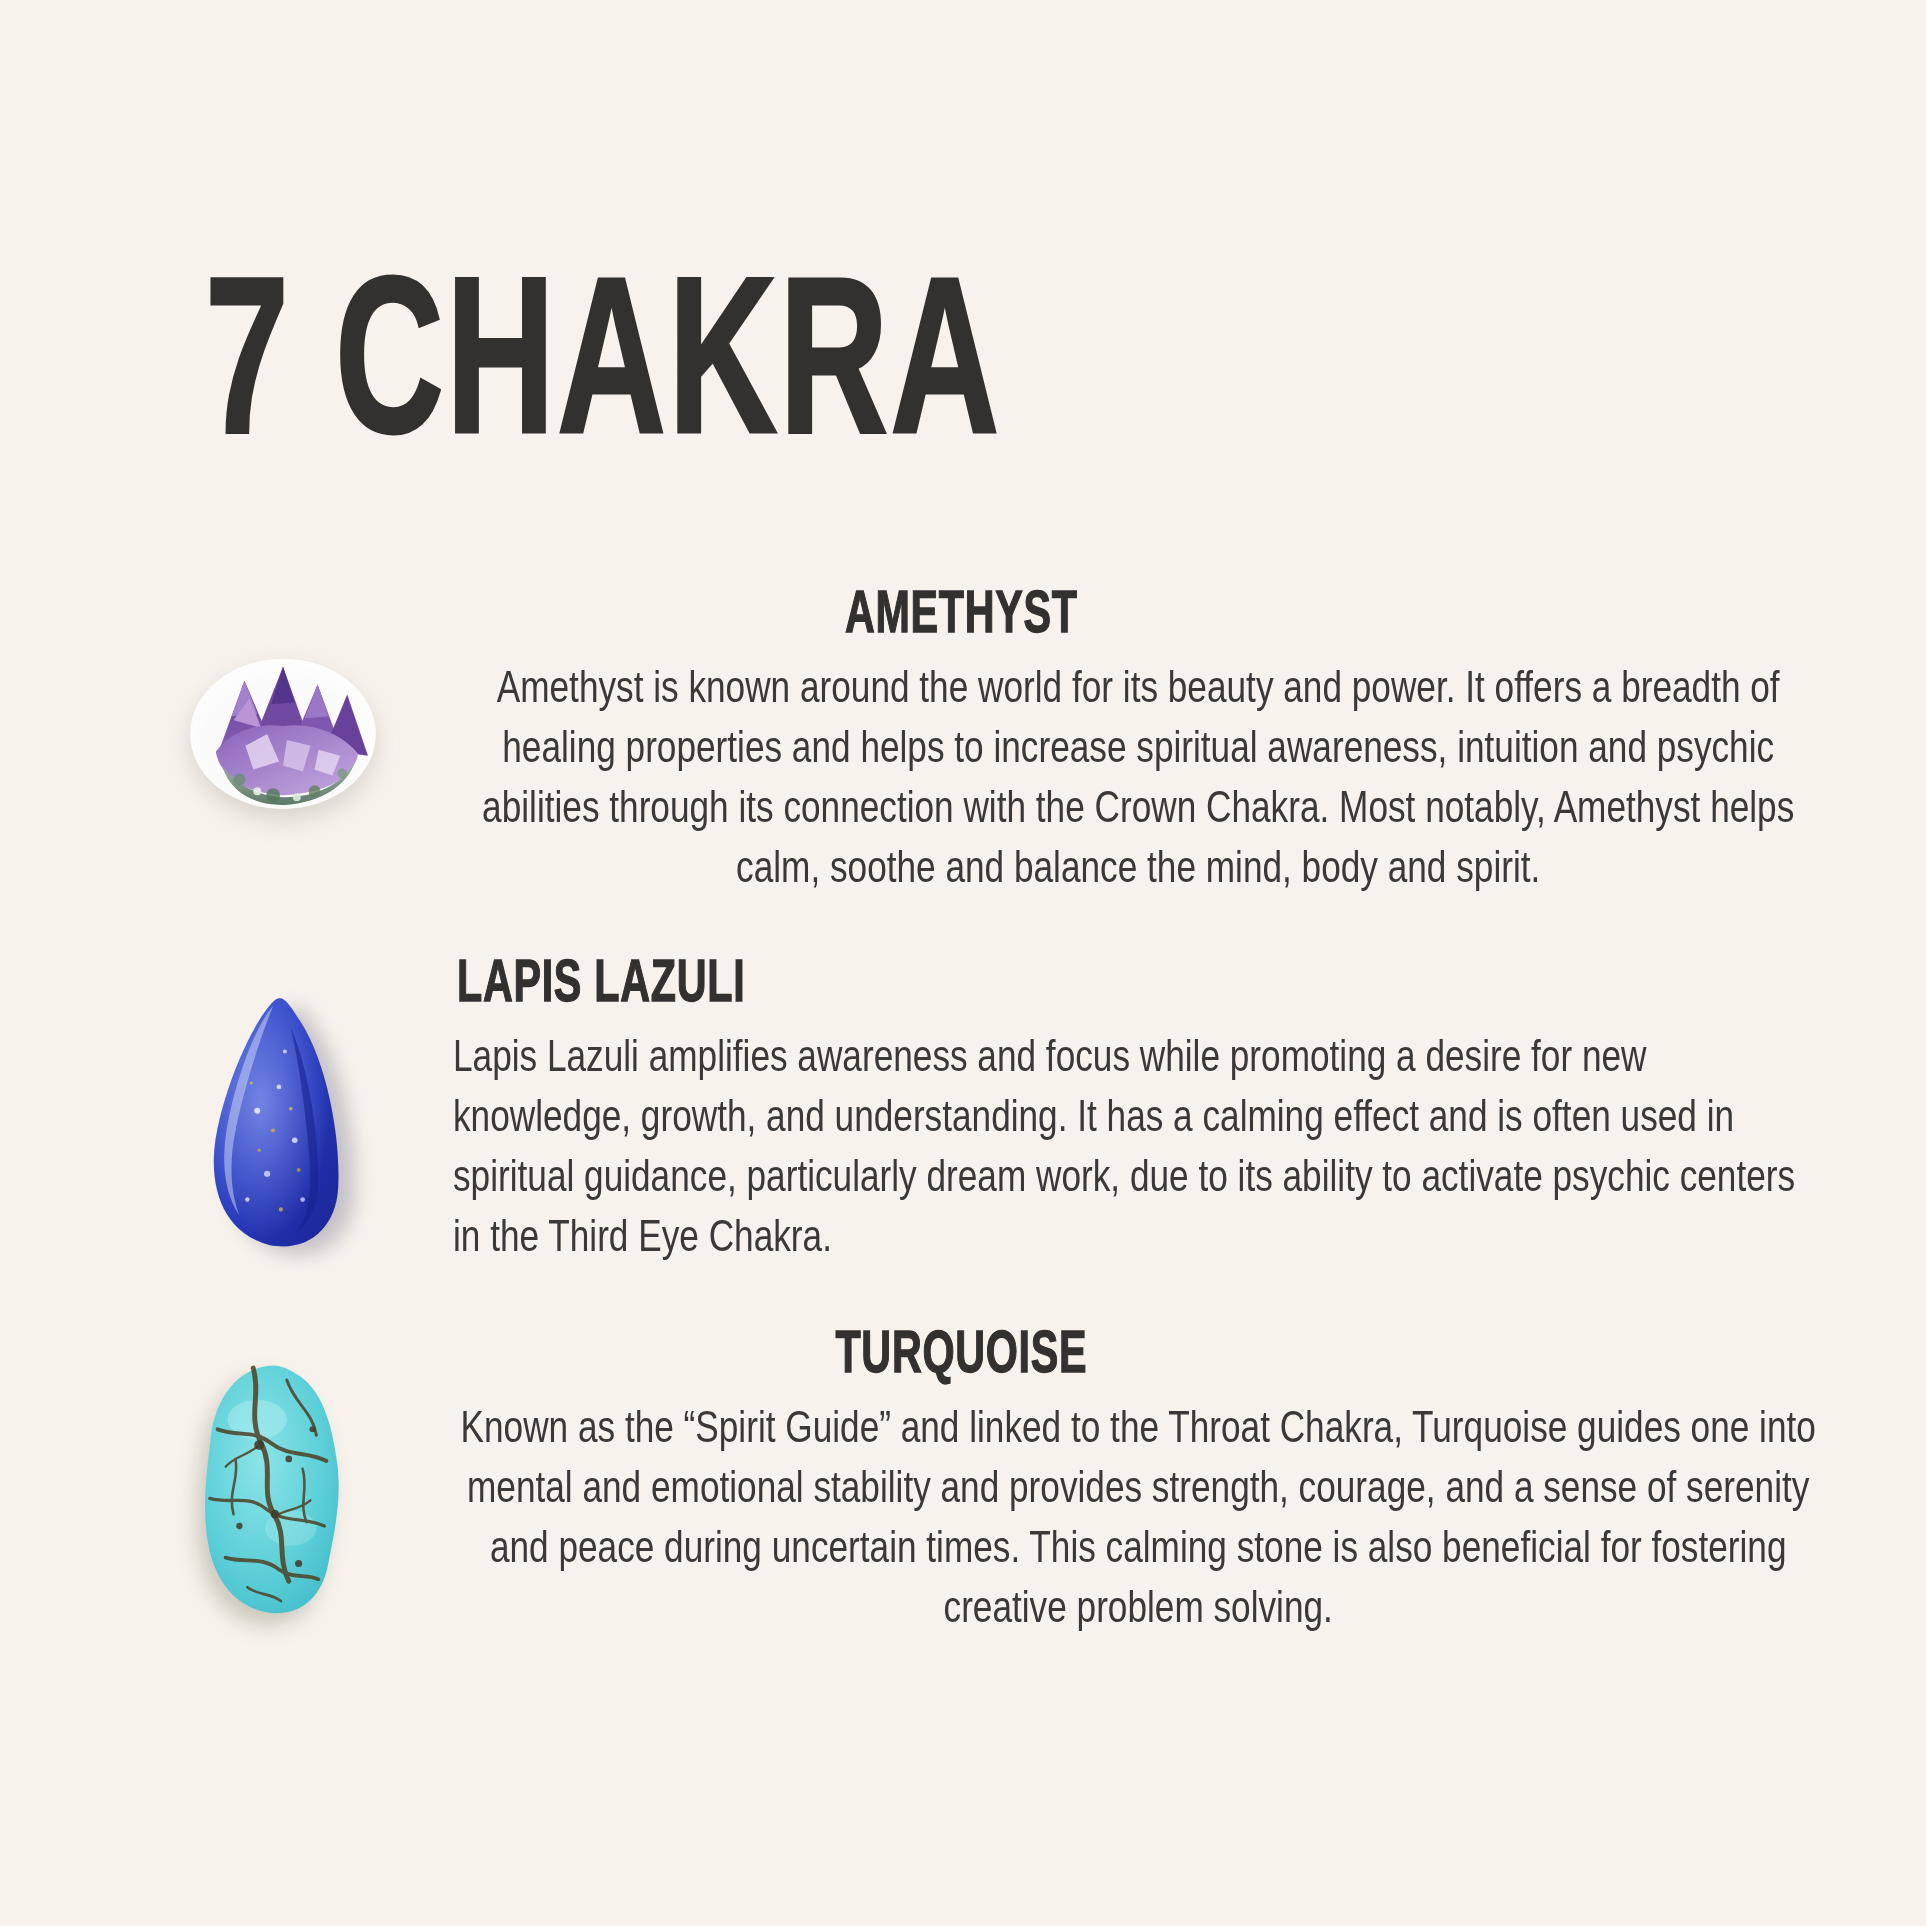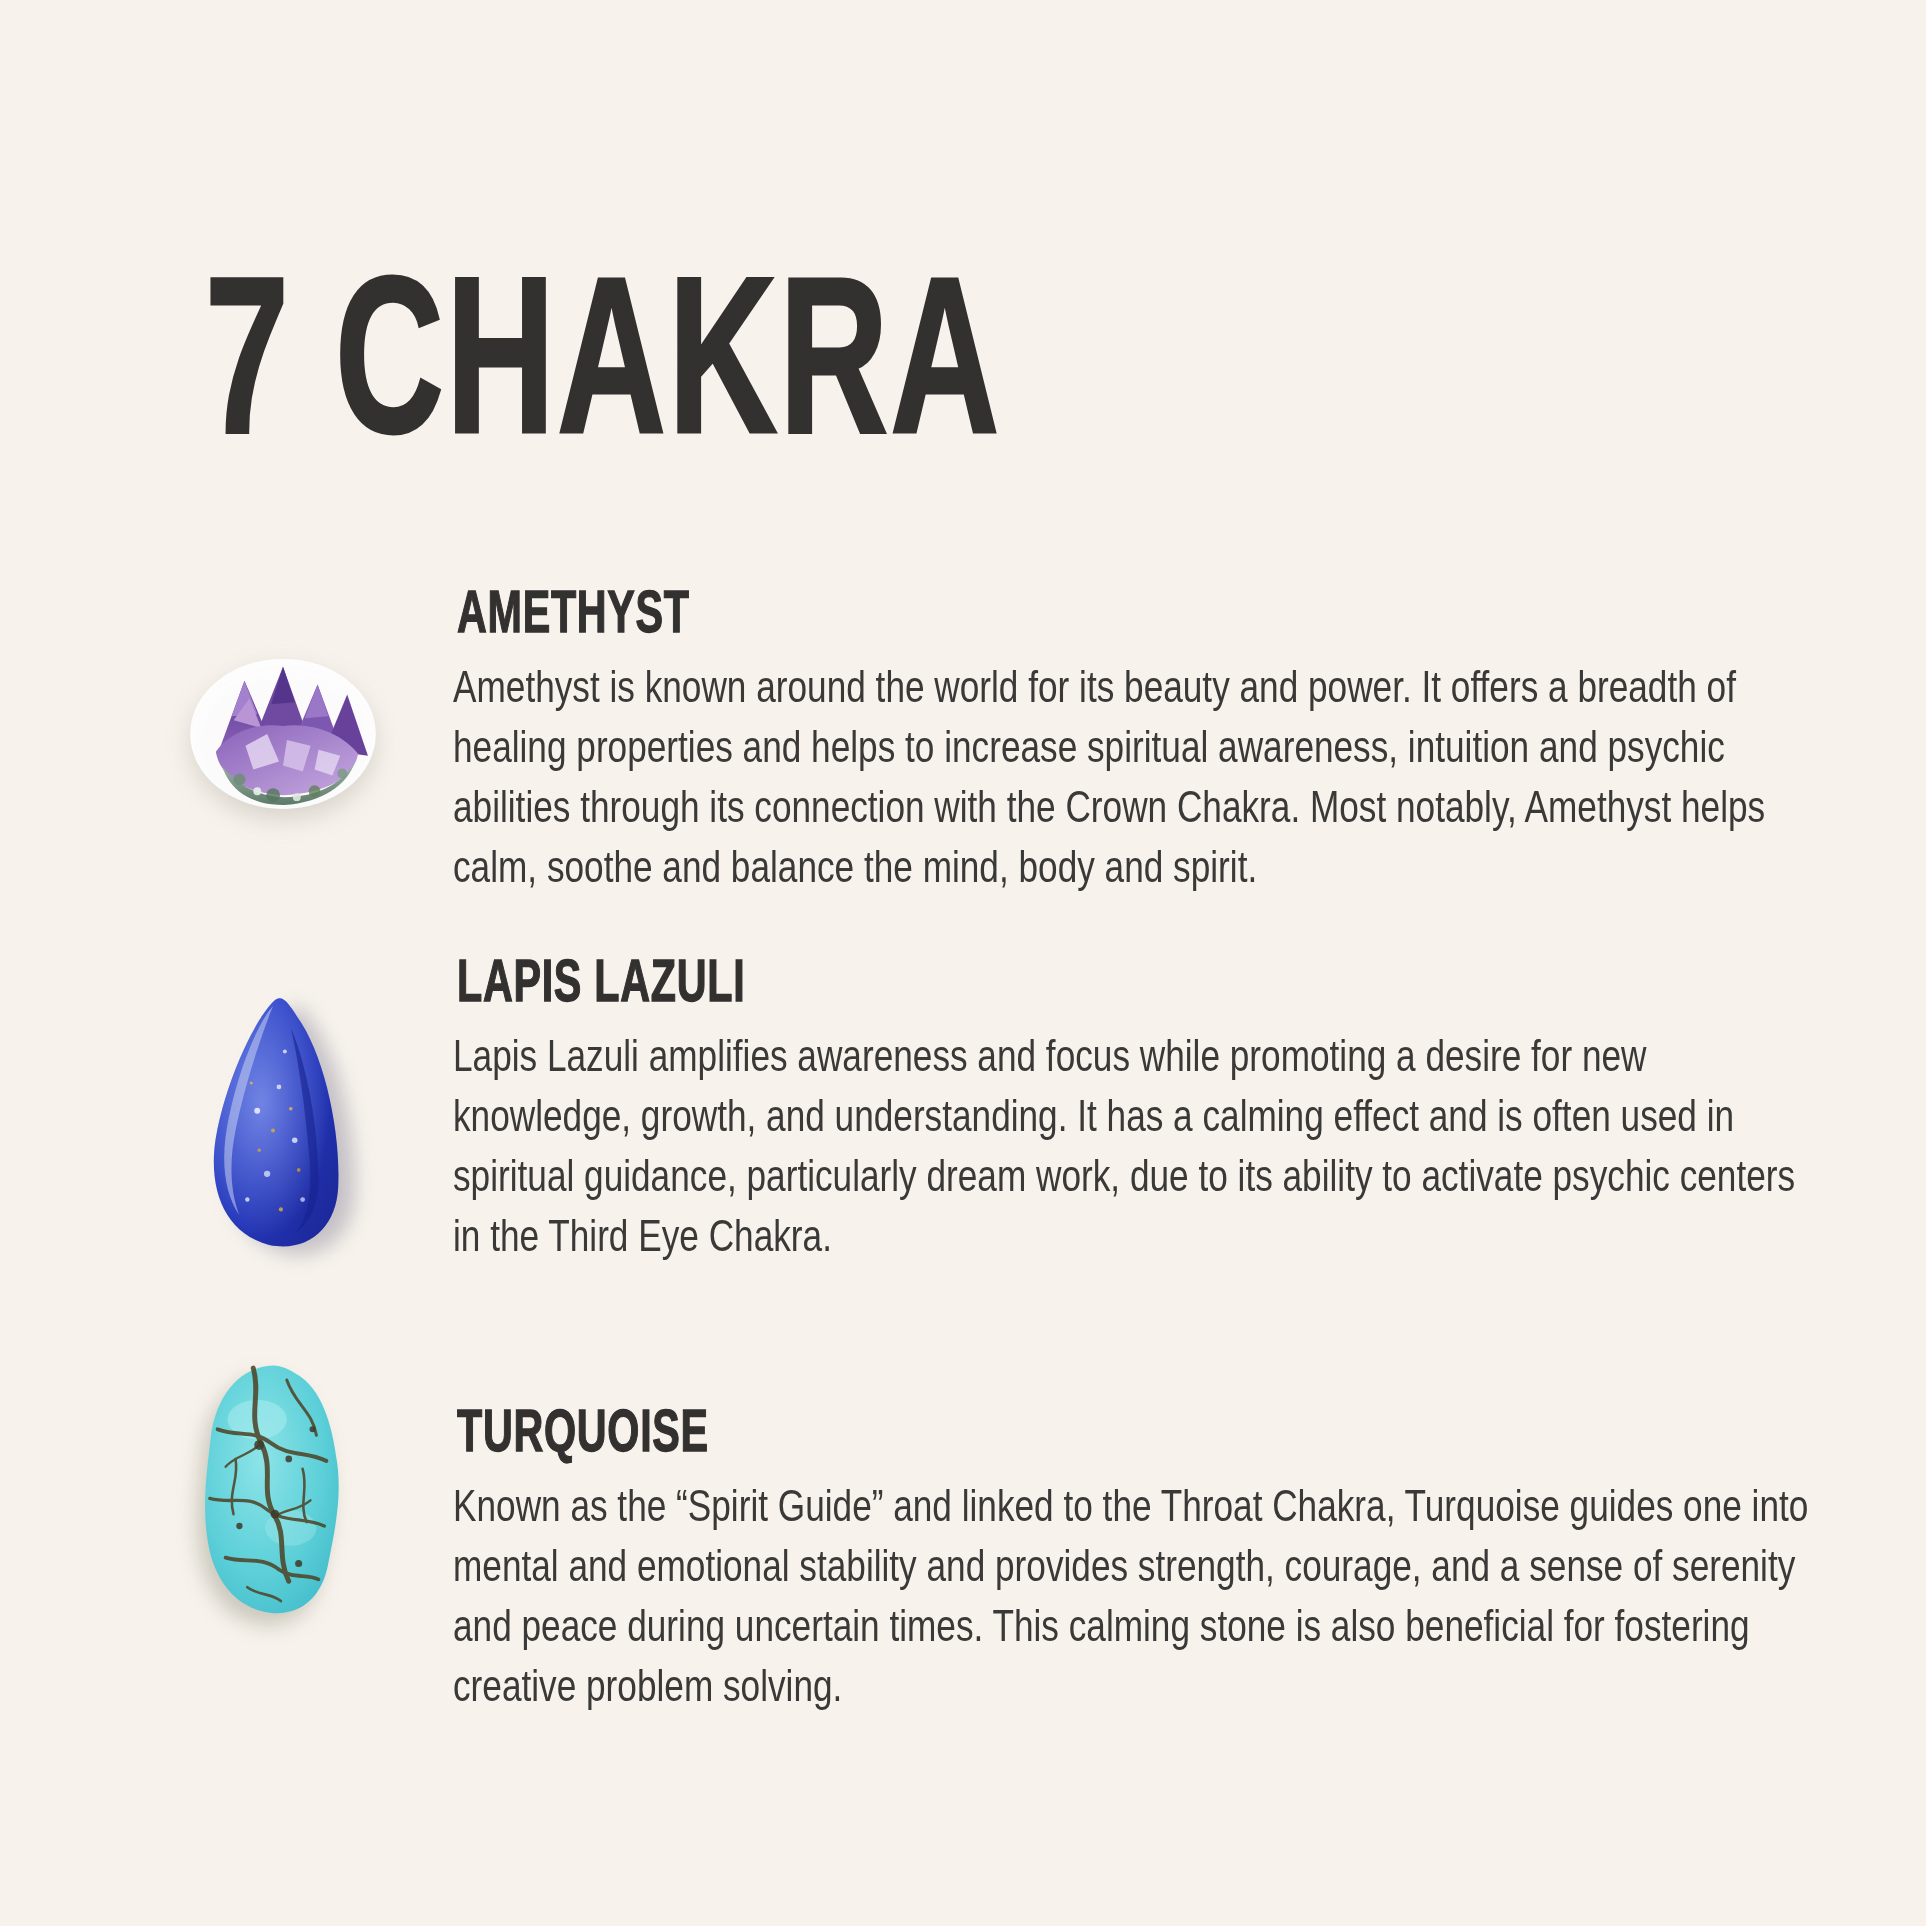--- a/index.html
+++ b/index.html
@@ -29,23 +29,23 @@
     -webkit-text-stroke: 3px #333130;
     transform: scaleX(0.68);
     transform-origin: left top;
     white-space: nowrap;
   }
   .section {
     position: absolute;
     left: 453px;
     width: 1445px;
   }
-  .section-amethyst  { top: 583px; }
+  .section-amethyst  { top: 583px; text-align: center; }
   .section-lapis     { top: 952px; }
-  .section-turquoise { top: 1402px; }
+  .section-turquoise { top: 1323px; text-align: center; }
   .stone-heading {
     margin: 0 0 15px 4px;
     font-family: "Liberation Sans", sans-serif;
     font-weight: 700;
     font-size: 59px;
     line-height: 1;
     letter-spacing: 1px;
     color: #333130;
     -webkit-text-stroke: 1.3px #333130;
     transform: scaleX(0.70);

